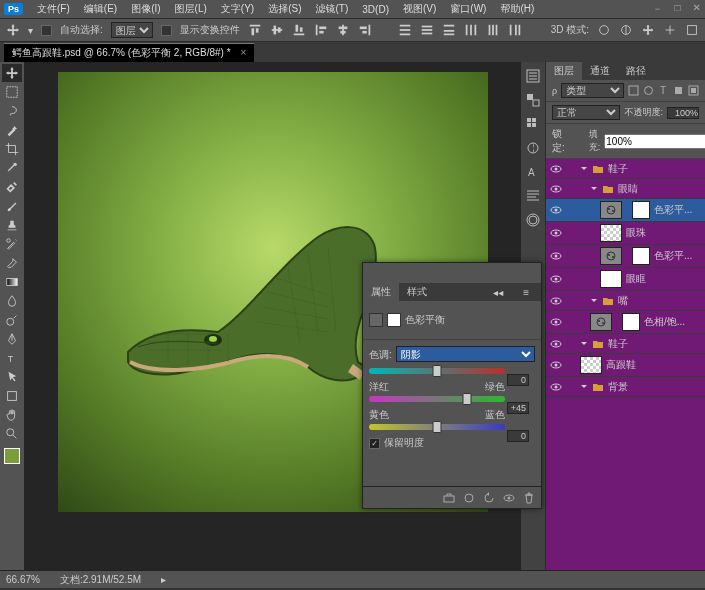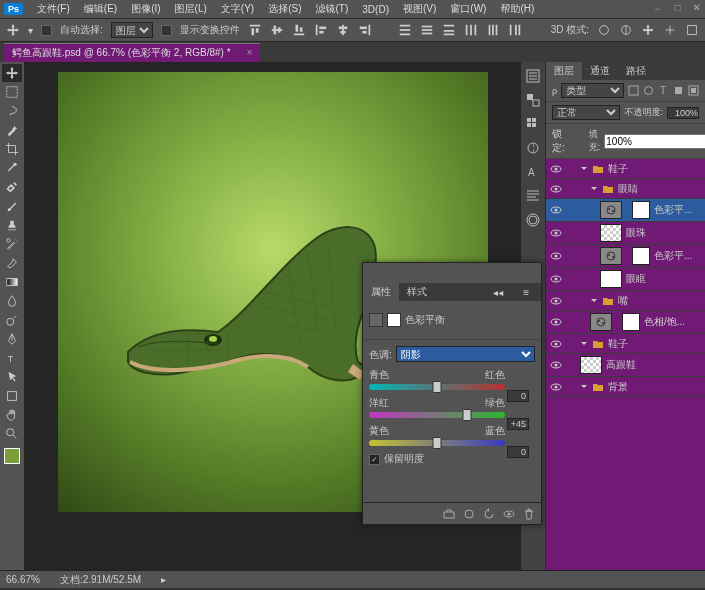--- a/index.html
+++ b/index.html
@@ -7,21 +7,21 @@
 .menubar { height:18px; background:#535353; display:flex; align-items:center; padding:0 4px; gap:2px; }
 .menubar .ps { background:#0b7ed6; color:#fff; font-weight:bold; padding:1px 4px; font-size:9px; border-radius:2px; margin-right:6px; }
 .menubar span.mi { padding:2px 6px; color:#ddd; font-size:10px; cursor:default; }
 .menubar .winbtns { margin-left:auto; display:flex; gap:12px; color:#aaa; font-size:11px; }
 .optbar { height:24px; background:#535353; border-top:1px solid #2a2a2a; border-bottom:1px solid #2a2a2a; display:flex; align-items:center; padding:0 6px; gap:8px; color:#ccc; font-size:10px; }
 .optbar .ico { width:14px; height:14px; display:flex; align-items:center; justify-content:center; }
 .optbar select { background:#454545; color:#ccc; border:1px solid #222; font-size:10px; height:16px; }
 .optbar .chk { width:11px; height:11px; background:#333; border:1px solid #666; display:inline-block; vertical-align:middle; }
 .optbar .tog { width:14px; height:14px; fill:#ccc; }
 .tabbar { height:20px; background:#3a3a3a; display:flex; align-items:center; padding-left:4px; }
-.tabbar .tab { background:#701a75; padding:2px 8px; font-size:10px; color:#ddd; display:flex; align-items:center; gap:16px; border-top:1px solid #777; }
+.tabbar .tab { background:#000000; padding:2px 8px; font-size:10px; color:#ddd; display:flex; align-items:center; gap:10px; border-top:1px solid #777; }
 .tabbar .tab .x { color:#999; cursor:pointer; }
 .workrow { display:flex; height:508px; }
 .toolcol { width:24px; background:#535353; display:flex; flex-direction:column; align-items:center; padding-top:2px; gap:1px; }
 .toolcol .t { width:20px; height:18px; display:flex; align-items:center; justify-content:center; fill:#ccc; }
 .toolcol .t.sel { background:#2a2a2a; }
 .toolcol .swatch { margin-top:4px; width:16px; height:16px; background:#7a9e3a; border:1px solid #fff; position:relative; }
 .toolcol .swatch:after { content:""; position:absolute; left:4px; top:4px; width:14px; height:14px; background:#fff; border:1px solid #999; z-index:-1; }
 .canvaswrap { flex:1; background:#252525; display:flex; align-items:flex-start; justify-content:center; padding-top:10px; position:relative; }
 .canvas { width:430px; height:440px; background:radial-gradient(circle at 50% 40%, #b9d96a 0%, #88b448 30%, #547a26 70%, #2f4a16 100%); position:relative; }
 .shoe { position:absolute; left:50px; top:140px; width:310px; height:210px; }
@@ -340,24 +340,20 @@
         <span class="hi" style="background:#fff"></span>
         <span>色彩平衡</span>
       </div>
       <div class="body">
         <div class="frow">
           <span>色调:</span>
           <select><option>阴影</option></select>
         </div>
         <div id="sliders">
             <div class="slider">
-              <div class="sl">
-                <span>青色</span>
-                <span>红色</span>
-              </div>
               <div class="track" style="background:linear-gradient(90deg,#00b7b7,#b73030)">
                 <div class="knob" style="left:50%"></div>
               </div>
               <span class="val">0</span>
             </div>
             <div class="slider">
               <div class="sl">
                 <span>洋红</span>
                 <span>绿色</span>
               </div>

